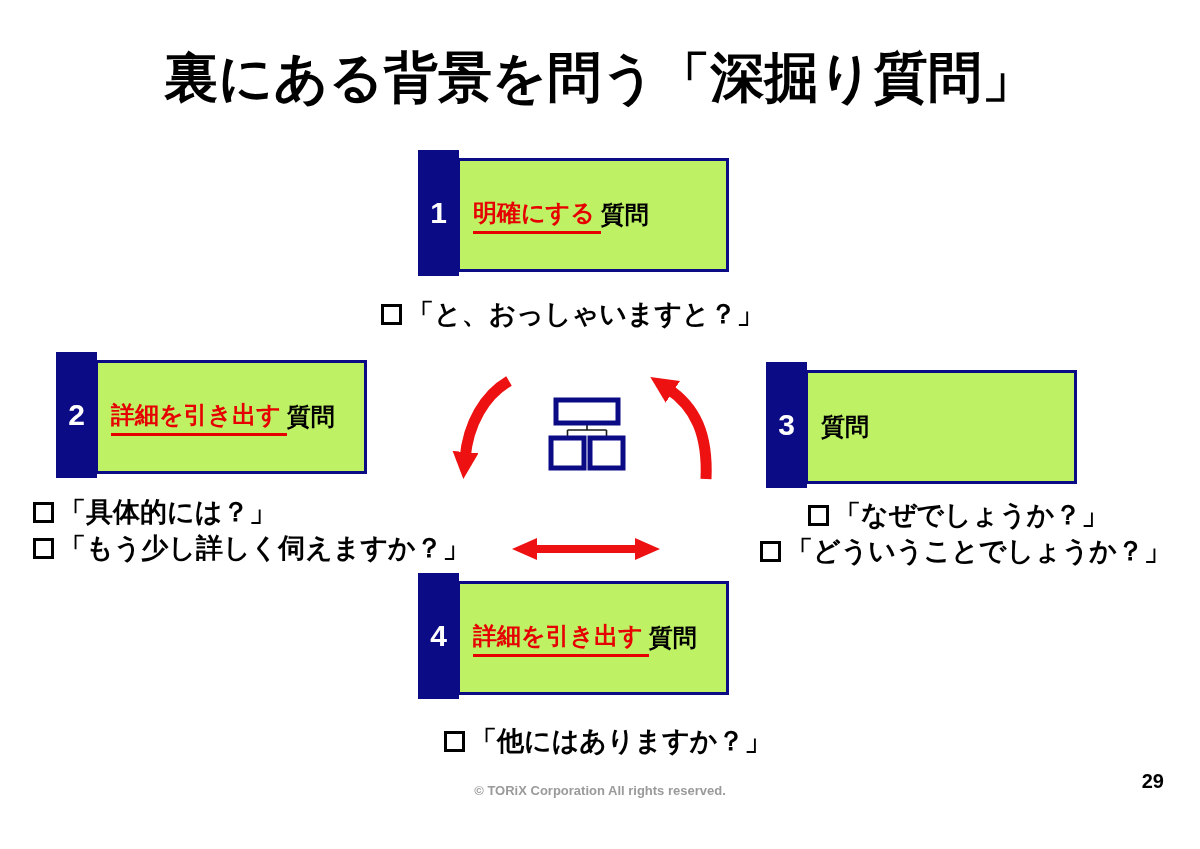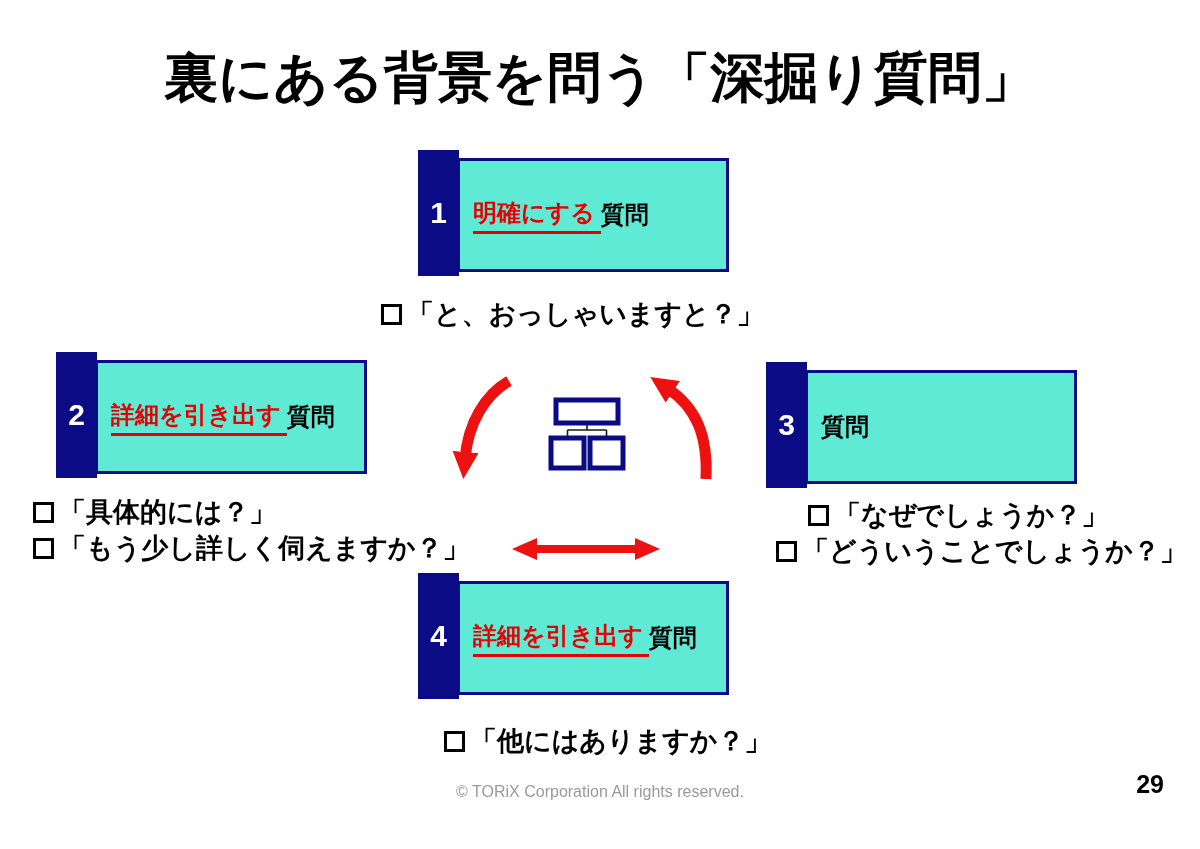--- a/index.html
+++ b/index.html
@@ -14,21 +14,21 @@
   }
   
   .qbox { position:absolute; width:311px; height:126px; }
   .qbox .tab {
     position:absolute; left:0; top:0; width:41px; height:126px;
     background:#0b0b85; color:#fff; display:flex; align-items:center;
     justify-content:center; font-size:30px; font-weight:800;
   }
   .qbox .panel {
     position:absolute; left:39px; top:8px; right:0; height:114px;
-    box-sizing:border-box; background:#5eead4; border:3px solid #0b0b85;
+    box-sizing:border-box; background:#bef264; border:3px solid #0b0b85;
     display:flex; align-items:center; padding-left:13px;
     font-size:24px; font-weight:800; color:#000; white-space:nowrap;
   }
   .panel .hl {
     color:#e60000; border-bottom:3px solid #e60000;
     padding-bottom:2px; padding-right:6px;
   }
   #box1 { left:418px; top:150px; }
   #box2 { left:56px;  top:352px; }
   #box3 { left:766px; top:362px; }
@@ -36,35 +36,35 @@
   
   .bullet {
     position:absolute; display:flex; align-items:center;
     font-size:27px; font-weight:800; color:#000; white-space:nowrap; height:36px;
   }
   .chk { width:15px; height:15px; border:3px solid #000; margin-right:5px; flex:none; }
   #b1  { left:372px; top:296px;padding-left:9px; }
   #b2a { left:33px;  top:494px;justify-content:space-between; }
   #b2b { left:33px;  top:530px;justify-content:space-between; }
   #b3a { left:764px; top:497px;padding-left:44px; }
-  #b3b { left:776px; top:533px; }
+  #b3b { left:760px; top:533px; }
   #b4  { left:420px; top:723px;margin-left:24px; }
   
   .org-icon     { position:absolute; left:546px; top:396px; }
   .arrow-left   { position:absolute; left:445px; top:375px; }
   .arrow-right  { position:absolute; left:645px; top:375px; }
   .arrow-double { position:absolute; left:512px; top:536px; }
   
   .copyright {
     position:absolute; left:0; width:100%; top:783px; text-align:center;
-    font-size:16px; color:#9a9a9a; font-weight:400;
+    font-size:13px; color:#9a9a9a; font-weight:700;
   }
   .page-number {
     position:absolute; right:36px; top:770px;
-    font-size:25px; font-weight:800; color:#000;
+    font-size:20px; font-weight:800; color:#000;
   }
 </style>
 </head>
 <body>
 
 <div class="slide">
 
   <h1 class="title">裏にある背景を問う「深掘り質問」</h1>
 
   <div class="qbox" id="box1">

